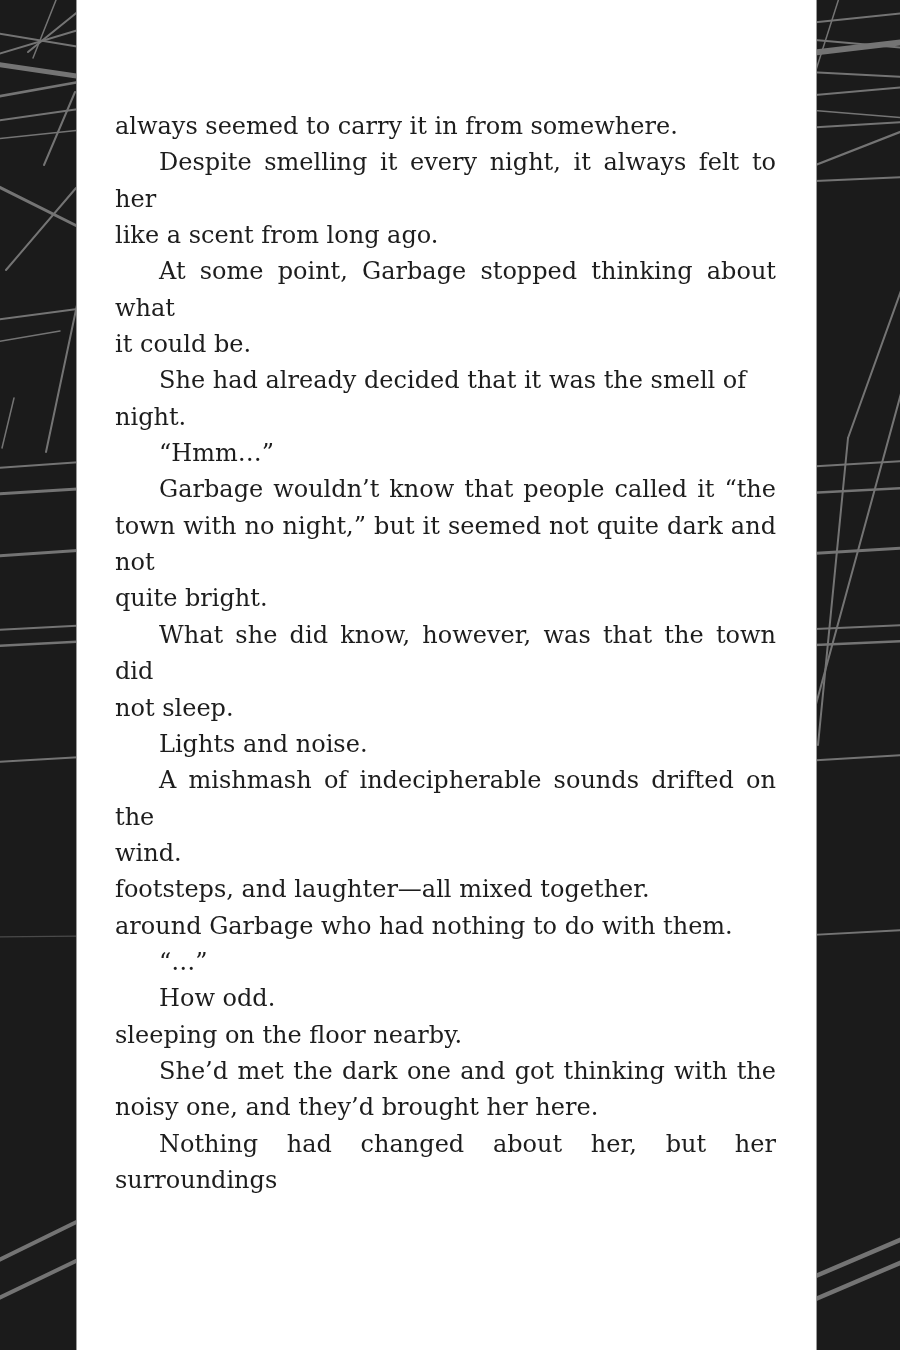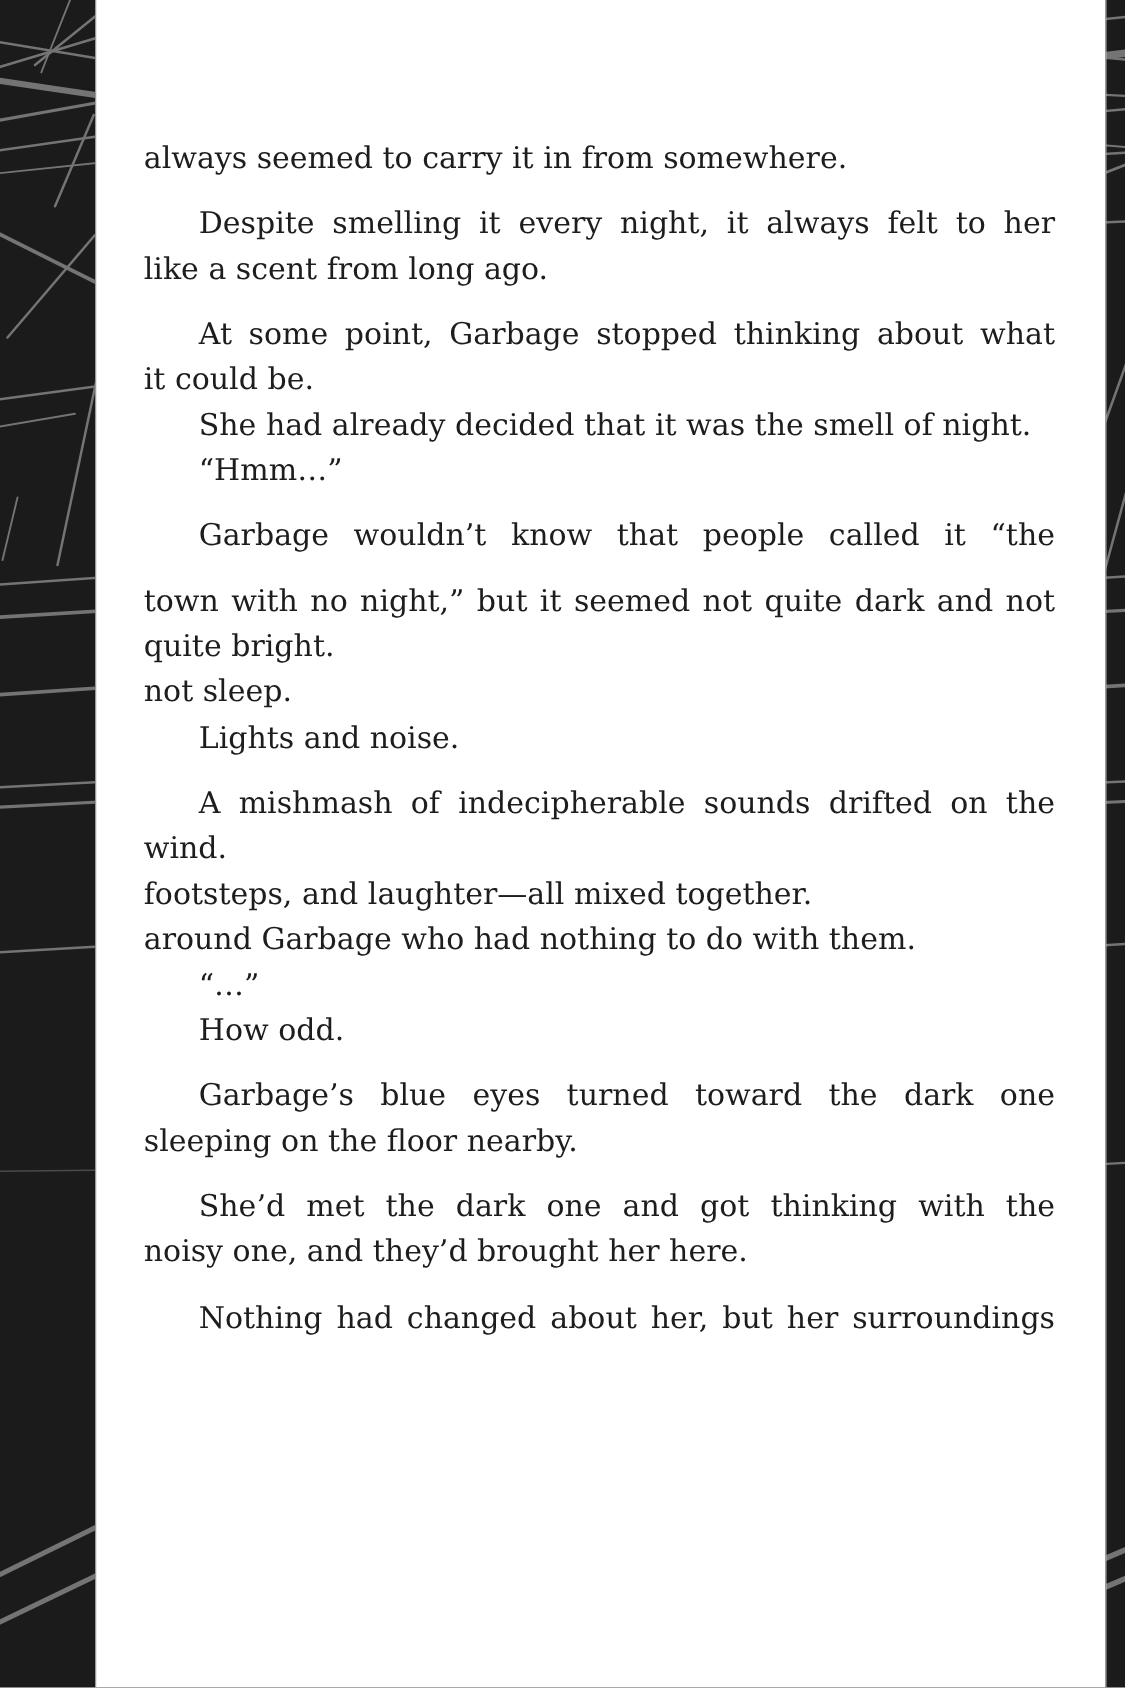--- a/index.html
+++ b/index.html
@@ -17,33 +17,33 @@
     position:relative;
     font-family:"DejaVu Serif","Liberation Serif",serif;
   }
   .backdrop-art{
     position:absolute;left:0;top:0;width:900px;height:1350px;
     display:block;
   }
   .backdrop-art line{stroke:var(--art-line);stroke-linecap:round;}
   .backdrop-art line.faint{stroke:var(--art-line-faint);}
   .page{
-    position:absolute;top:0;bottom:0;left:76px;width:809px;
+    position:absolute;top:0;bottom:0;left:76px;width:741px;
     background:var(--page-bg);
     border-left:1px solid var(--page-edge);
     border-right:1px solid var(--page-edge);
     padding:108px 40px 0 38px;
     color:var(--text);
     font-size:24px;
     line-height:36.35px;
     overflow:hidden;
   }
   .ln{width:100%;}
   .ln.ind{text-indent:44px;}
-  .ln.jfy{text-align:justify;text-align-last:justify;margin-top:16px;}
+  .ln.jfy{text-align:justify;text-align-last:justify;}
 </style>
 </head>
 <body>
 
 <svg class="backdrop-art" viewBox="0 0 900 1350" xmlns="http://www.w3.org/2000/svg" aria-hidden="true">
 
   <line x1="-5" y1="33" x2="110" y2="52" stroke-width="2"></line>
   <line x1="80" y1="10" x2="28" y2="52" stroke-width="2"></line>
   <line x1="-5" y1="55" x2="85" y2="28" stroke-width="2"></line>
   <line x1="58" y1="-5" x2="33" y2="58" stroke-width="1.5"></line>
@@ -97,27 +97,27 @@
       <div class="ln">always seemed to carry it in from somewhere.</div>
       <div class="ln ind jfy">Despite smelling it every night, it always felt to her</div>
       <div class="ln">like a scent from long ago.</div>
       <div class="ln ind jfy">At some point, Garbage stopped thinking about what</div>
       <div class="ln">it could be.</div>
       <div class="ln ind">She had already decided that it was the smell of night.</div>
       <div class="ln ind">“Hmm…”</div>
       <div class="ln ind jfy">Garbage wouldn’t know that people called it “the</div>
       <div class="ln jfy">town with no night,” but it seemed not quite dark and not</div>
       <div class="ln">quite bright.</div>
+      <div class="ln ind jfy">What she did know, however, was that the town did</div>
       <div class="ln">not sleep.</div>
       <div class="ln ind">Lights and noise.</div>
       <div class="ln ind jfy">A mishmash of indecipherable sounds drifted on the</div>
       <div class="ln">wind.</div>
       <div class="ln">footsteps, and laughter—all mixed together.</div>
       <div class="ln">around Garbage who had nothing to do with them.</div>
       <div class="ln ind">“…”</div>
       <div class="ln ind">How odd.</div>
-      <div class="ln ind jfy">Garbage’s blue eyes turned toward the dark one</div>
       <div class="ln">sleeping on the floor nearby.</div>
       <div class="ln ind jfy">She’d met the dark one and got thinking with the</div>
       <div class="ln">noisy one, and they’d brought her here.</div>
       <div class="ln ind jfy">Nothing had changed about her, but her surroundings</div>
     </div>
 </div>
 
 </body></html>

